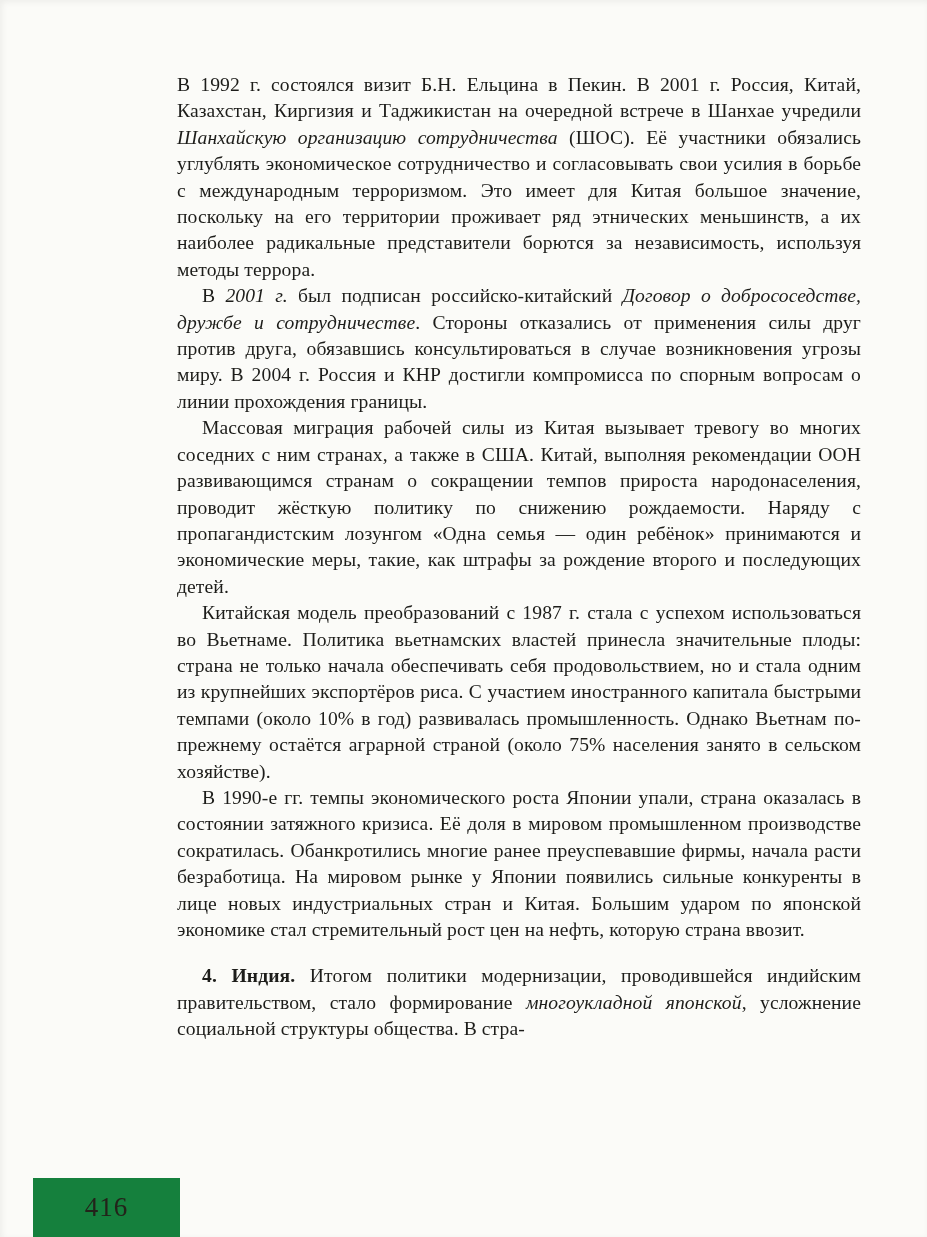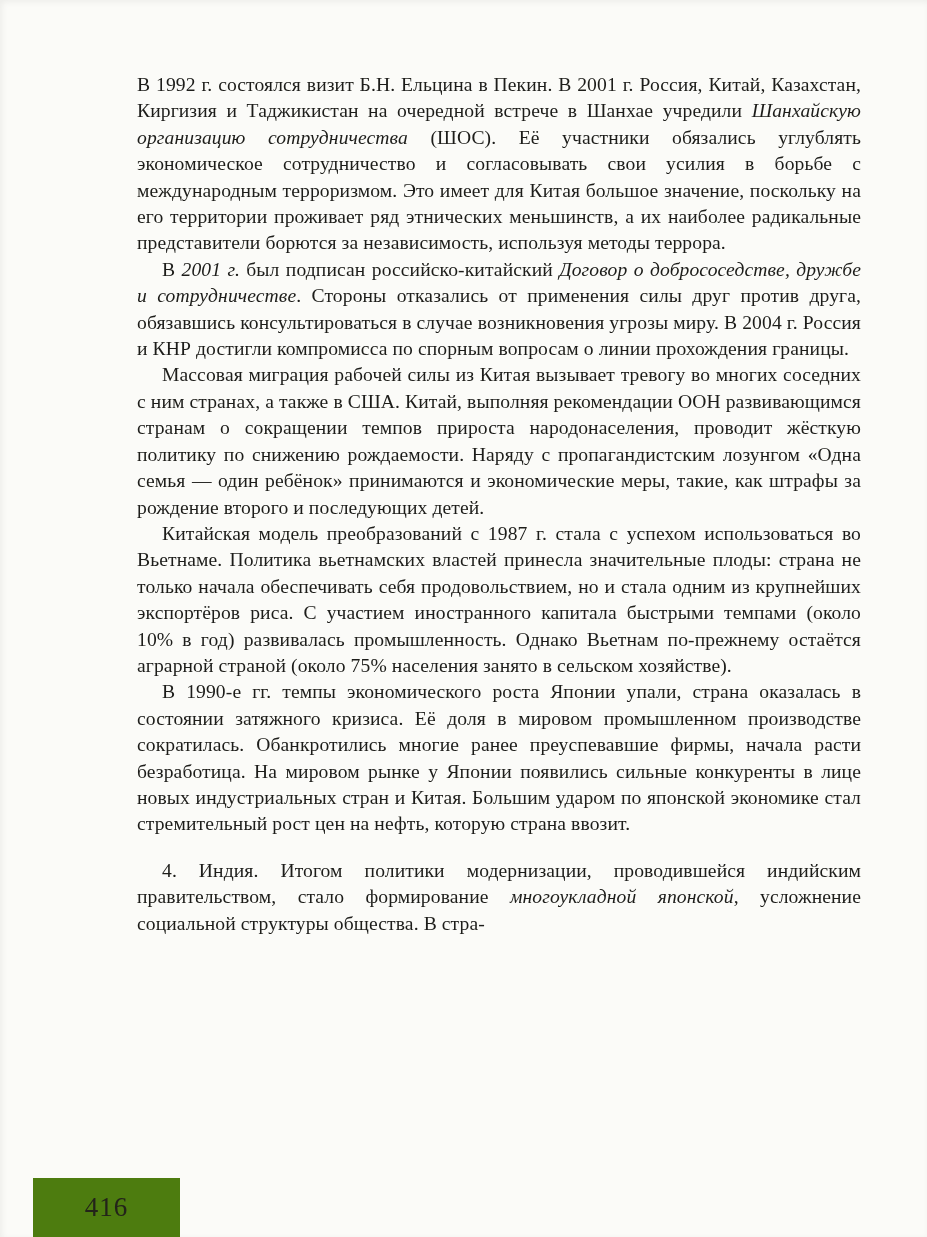--- a/index.html
+++ b/index.html
@@ -23,25 +23,25 @@
   .text-block {
     position: absolute;
     left: 137px;
     top: 72px;
     width: 724px;
     font-size: 19.6px;
     line-height: 26.4px;
     text-align: justify;
     letter-spacing: 0.1px;
   }
-  p.para { text-indent: 25px; }
+  p.para { text-indent: 25px; margin-left: 40px; }
   p.para.no-indent { text-indent: 0; }
   p.para.section-start { margin-top: 20px; }
   .italic { font-style: italic; }
-  .bold { font-weight: normal; }
+  .bold { font-weight: bold; }
   .page-number-box {
     position: absolute;
     left: 33px;
     top: 1178px;
     width: 147px;
     height: 59px;
     display: flex;
     align-items: center;
     justify-content: center;
   }
@@ -65,15 +65,15 @@
   <p class="para"><span>Массовая миграция рабочей силы из Китая вызывает тревогу во многих соседних с ним странах, а также в США. Китай, выполняя рекомендации ООН развивающимся странам о сокращении темпов прироста народонаселения, проводит жёсткую политику по снижению рождаемости. Наряду с пропагандистским лозунгом «Одна семья — один ребёнок» принимаются и экономические меры, такие, как штрафы за рождение второго и последующих детей.</span></p>
 
   <p class="para"><span>Китайская модель преобразований с 1987 г. стала с успехом использоваться во Вьетнаме. Политика вьетнамских властей принесла значительные плоды: страна не только начала обеспечивать себя продовольствием, но и стала одним из крупнейших экспортёров риса. С участием иностранного капитала быстрыми темпами (около 10% в год) развивалась промышленность. Однако Вьетнам по-прежнему остаётся аграрной страной (около 75% населения занято в сельском хозяйстве).</span></p>
 
   <p class="para"><span>В 1990-е гг. темпы экономического роста Японии упали, страна оказалась в состоянии затяжного кризиса. Её доля в мировом промышленном производстве сократилась. Обанкротились многие ранее преуспевавшие фирмы, начала расти безработица. На мировом рынке у Японии появились сильные конкуренты в лице новых индустриальных стран и Китая. Большим ударом по японской экономике стал стремительный рост цен на нефть, которую страна ввозит.</span></p>
 
   <p class="para section-start"><span class="bold">4. Индия.</span><span> Итогом политики модернизации, проводившейся индийским правительством, стало формирование </span><span class="italic">многоукладной японской</span><span>, усложнение социальной структуры общества. В стра-</span></p>
 
 </div>
 
-<div class="page-number-box" style="background-color: #4d7c0f;">
+<div class="page-number-box" style="background-color: #15803d;">
   <span class="page-number">416</span>
 </div>
 
 </body></html>

